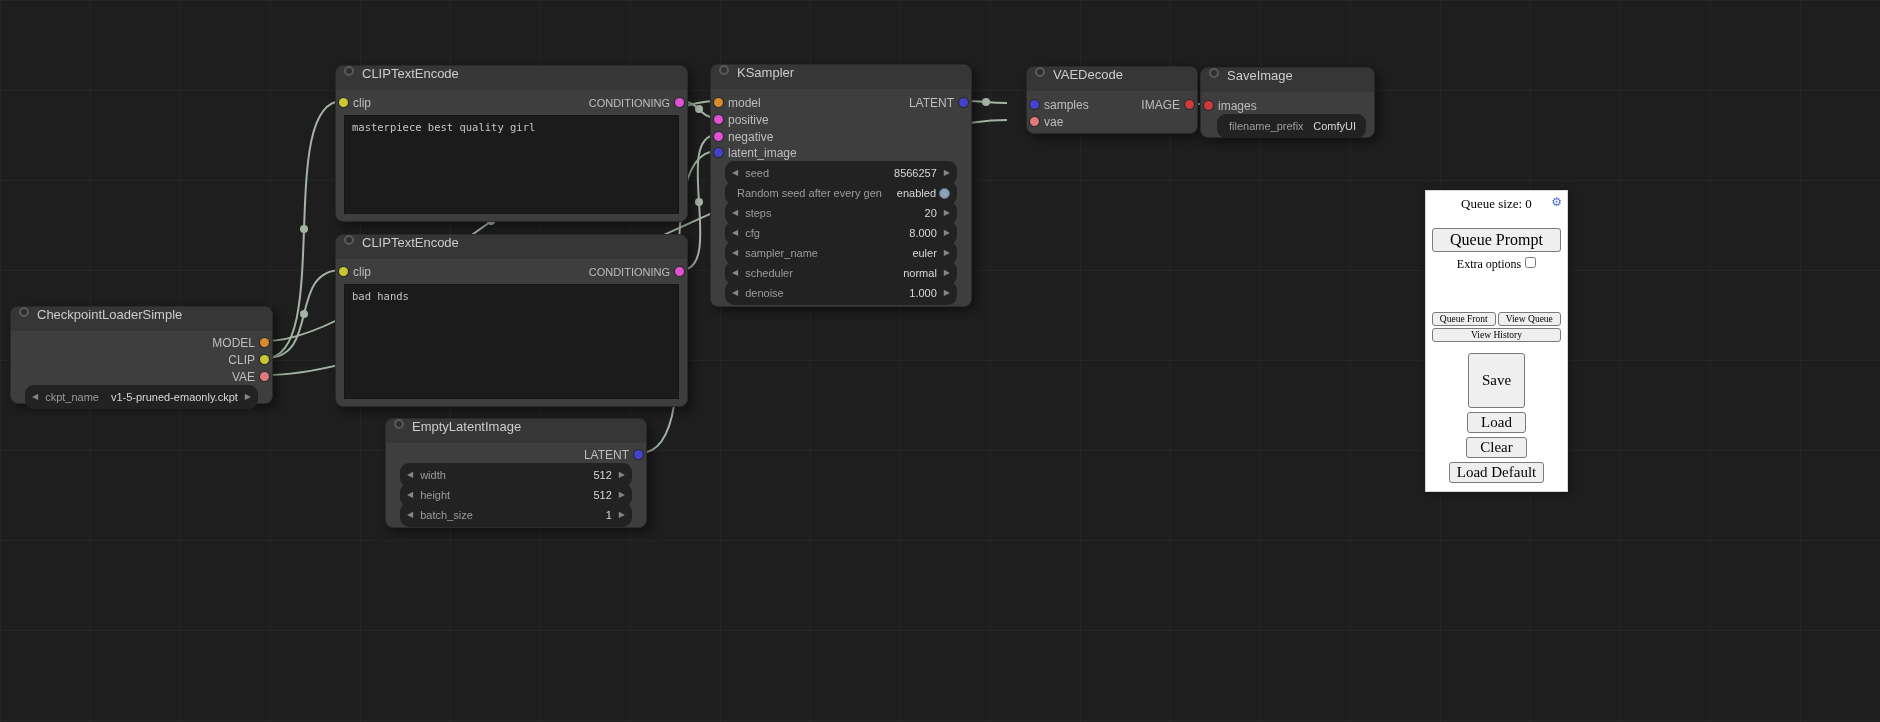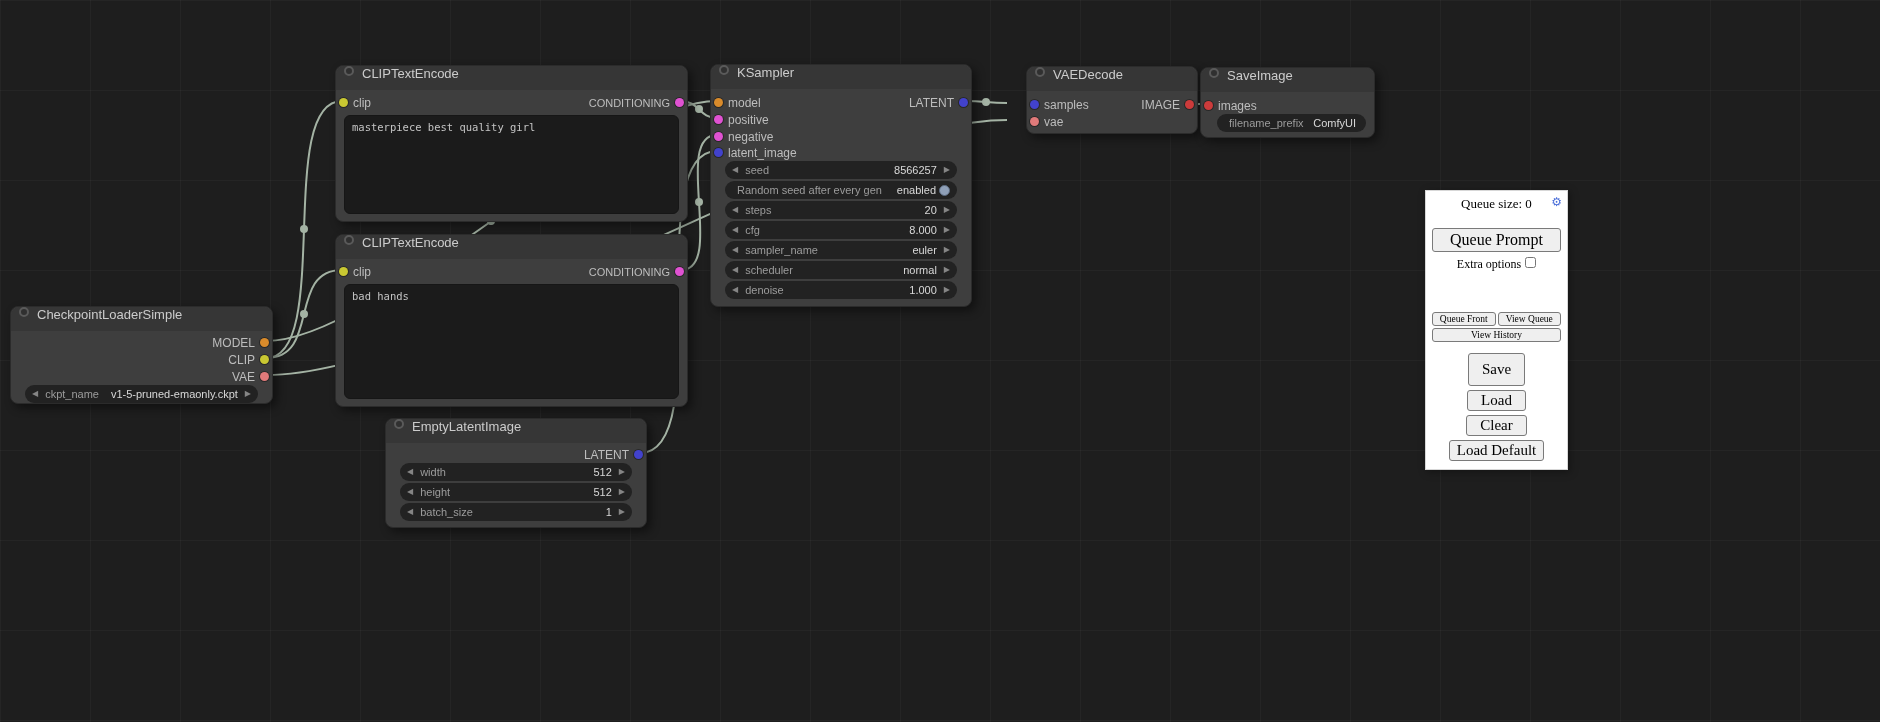--- a/index.html
+++ b/index.html
@@ -38,46 +38,46 @@
   .slot.out{right:3px;}
   .slot.out .pdot{margin-left:5px;}
   .pdot{width:9px;height:9px;border-radius:50%;flex:none;box-shadow:0 0 0 1px rgba(0,0,0,0.35);}
   .pdot.model{background:var(--c-model);}
   .pdot.clip{background:var(--c-clip);}
   .pdot.vae{background:var(--c-vae);}
   .pdot.cond{background:var(--c-cond);}
   .pdot.latent{background:var(--c-latent);}
   .pdot.image{background:var(--c-image);}
 
-  .widget{position:absolute;left:14px;right:14px;height:18px;background:var(--pill);border-radius:9px;
+  .widget{position:absolute;left:14px;right:14px;height:24px;background:var(--pill);border-radius:9px;
     display:flex;align-items:center;padding:0 7px;font-size:11px;}
   .arr{color:#858585;font-size:8px;line-height:1;flex:none;}
   .wlabel{color:#9c9c9c;margin-left:7px;white-space:nowrap;}
   .wvalue{color:#d8d8d8;margin-left:auto;margin-right:7px;white-space:nowrap;}
   .widget.noarrow .wlabel{margin-left:5px;}
   .widget.noarrow .wvalue{margin-right:3px;}
   .knob{width:11px;height:11px;border-radius:50%;background:#8fa0b8;border:1px solid #5c6b80;flex:none;}
 
-  .prompt{position:absolute;left:8px;right:8px;background:#1b1b1b;border:1px solid #161616;border-radius:6px;
+  .prompt{position:absolute;left:8px;right:8px;background:#1b1b1b;border:1px solid #161616;border-radius:0;
     color:#c4c4c4;font-family:"DejaVu Sans Mono",monospace;font-size:10.5px;padding:5px 7px;white-space:pre-wrap;}
 
   .menu{position:absolute;left:1425px;top:190px;width:143px;z-index:3;background:#ffffff;
     border:1px solid #d7d7d7;box-shadow:2px 2px 8px rgba(0,0,0,0.35);padding:3px 6px 8px 6px;
     font-family:"Liberation Serif",serif;color:#000;text-align:center;}
   .menu-header{position:relative;font-size:13px;padding:2px 0 3px 0;}
   .gear{position:absolute;right:-1px;top:1px;color:#4b6fd9;font-size:12px;cursor:pointer;font-family:"DejaVu Sans",sans-serif;}
   .mbtn{display:block;background:#efefef;border:1px solid #7a7a7a;border-radius:3px;color:#000;
     font-family:"Liberation Serif",serif;cursor:pointer;margin-top:36px;}
   .btn-queue{width:100%;height:24px;font-size:16px;margin:13px auto 0;}
   .extra-row{display:flex;align-items:flex-start;justify-content:center;gap:4px;font-size:12px;margin-top:5px;}
   .extra-row input{width:11px;height:11px;margin:0;}
   .tiny-row{display:flex;gap:2px;margin-top:4px;}
   .btn-tiny{flex:1;font-size:9.5px;padding:1px 0;}
   .btn-history{width:100%;font-size:9.5px;padding:1px 0;margin-top:2px;}
-  .btn-save{font-size:15px;padding:7px 13px;margin:11px auto 0;}
+  .btn-save{font-size:15px;padding:18px 13px;margin:11px auto 0;}
   .btn-std{font-size:15px;padding:1px 13px;margin:4px auto 0;}
   .btn-loaddef{font-size:15px;padding:1px 7px;margin:4px auto 0;text-align:center;}
 </style>
 </head>
 <body>
 
 <div class="canvas">
 
   <svg class="links" width="1880" height="722">
     <path d="M 266 341 C 379 341 604 101 717 101"></path>

